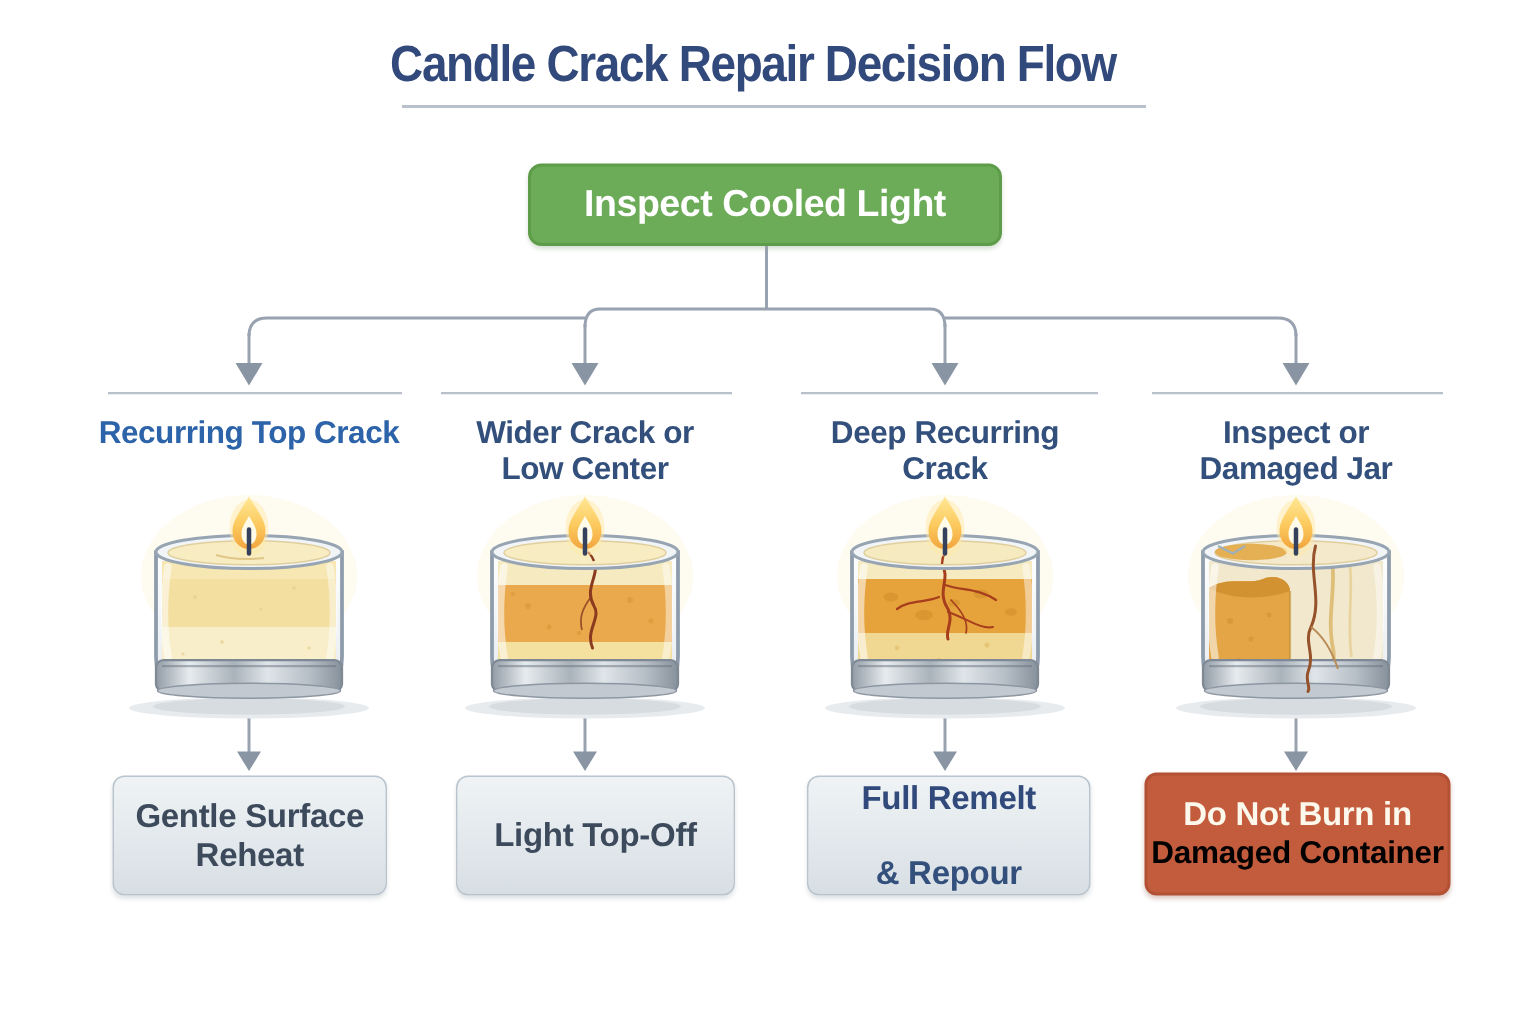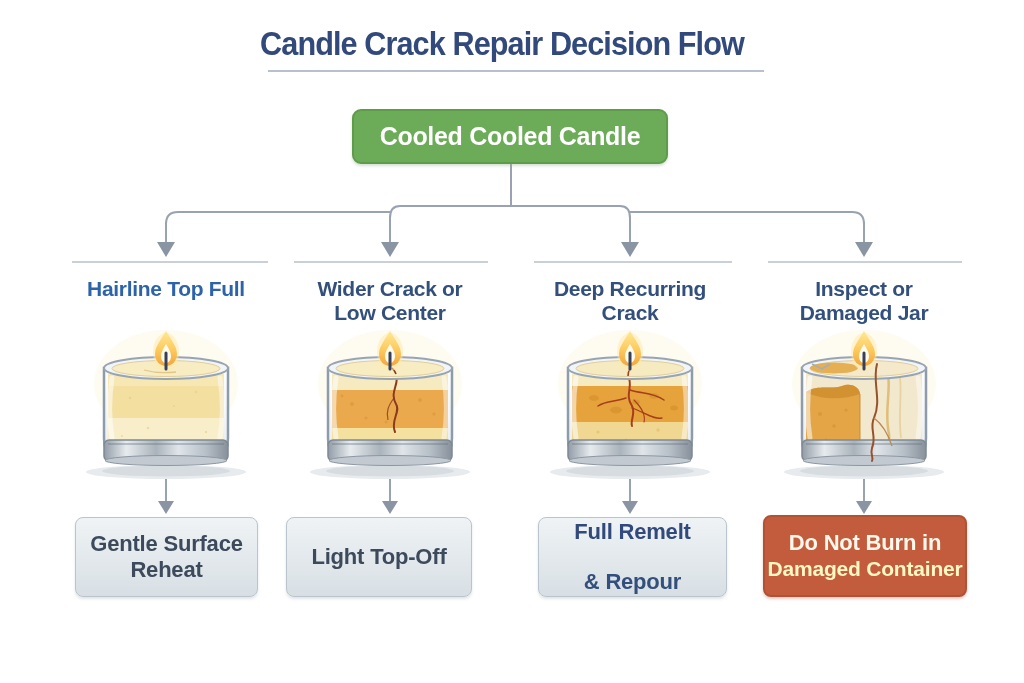--- a/index.html
+++ b/index.html
@@ -46,43 +46,43 @@
   .action-box{
     position:absolute;top:517px;height:80px;box-sizing:border-box;
     background:linear-gradient(180deg,#eff3f5 0%,#e2e8ec 55%,#d8dfe4 100%);
     border:1.5px solid #b9c4cd;border-radius:8px;
     box-shadow:0 2px 3px rgba(120,130,140,.22);
     display:flex;flex-direction:column;align-items:center;justify-content:center;
     font-size:22px;line-height:26px;font-weight:600;color:#3c4a5c;text-align:center;
     letter-spacing:-.2px;
   }
   .action-box.b0{left:75px;width:183px;}
-  .action-box.b1{left:286px;width:186px;}
+  .action-box.b1{left:304px;width:186px;}
   .action-box.b2{left:538px;width:189px;}
   .action-box.b3{left:763px;width:204px;top:515px;height:82px;}
   .action-box.b2 .action-line-1{font-weight:700;color:#31497b;}
   .action-box.b2 .action-line-2{color:#33507c;margin-top:24px;}
   .action-box.danger{
     background:#c35c3d;border:2px solid #b35134;
     box-shadow:0 2px 3px rgba(150,90,70,.3);
   }
   .action-box.danger .action-line-1{color:#fdf8ec;font-weight:700;}
-  .action-box.danger .action-line-2{color:#fef9c3;font-weight:700;font-size:21px;}
+  .action-box.danger .action-line-2{color:#000000;font-weight:700;font-size:21px;}
   .action-line:empty{display:none;}
 </style>
 </head>
 <body>
 
 <div id="canvas">
 
   <div class="title">Candle Crack Repair Decision Flow</div>
   <div class="title-underline"></div>
 
   <div class="root-node">
-    <span>Cooled Cooled Candle</span>
+    <span>Inspect Cooled Light</span>
   </div>
 
   <svg class="connector-layer" width="1024" height="683" viewBox="0 0 1024 683">
 
     <path class="flow-line" d="M511,164 L511,206"></path>
 
     <path class="flow-line" d="M390,218 Q390,206 400,206 L620,206 Q630,206 630,218"></path>
 
     <path class="flow-line" d="M166,224 Q166,212 178,212 L390,212"></path>
 
@@ -106,21 +106,21 @@
     <path class="flow-line" d="M166,468 L166,502"></path>
     <path class="flow-line" d="M390,468 L390,502"></path>
     <path class="flow-line" d="M630,468 L630,502"></path>
     <path class="flow-line" d="M864,468 L864,502"></path>
     <polygon class="arrow-head" points="158,501 174,501 166,514"></polygon>
     <polygon class="arrow-head" points="382,501 398,501 390,514"></polygon>
     <polygon class="arrow-head" points="622,501 638,501 630,514"></polygon>
     <polygon class="arrow-head" points="856,501 872,501 864,514"></polygon>
   </svg>
 
-  <div class="col-header c0 accent">Hairline Top Full</div>
+  <div class="col-header c0 accent">Recurring Top Crack</div>
   <div class="col-header c2">Deep Recurring
 Crack</div>
   <div class="col-header c1">Wider Crack or
 Low Center</div>
   <div class="col-header c3">Inspect or
 Damaged Jar</div>
 
   <div class="candle-wrap c0" aria-label="lit-candle-in-glass-jar-with-hairline-top-crack"><svg width="176" height="152" viewBox="0 0 176 152">
         <defs>
           <linearGradient id="glass0" x1="0" y1="0" x2="0" y2="1">

